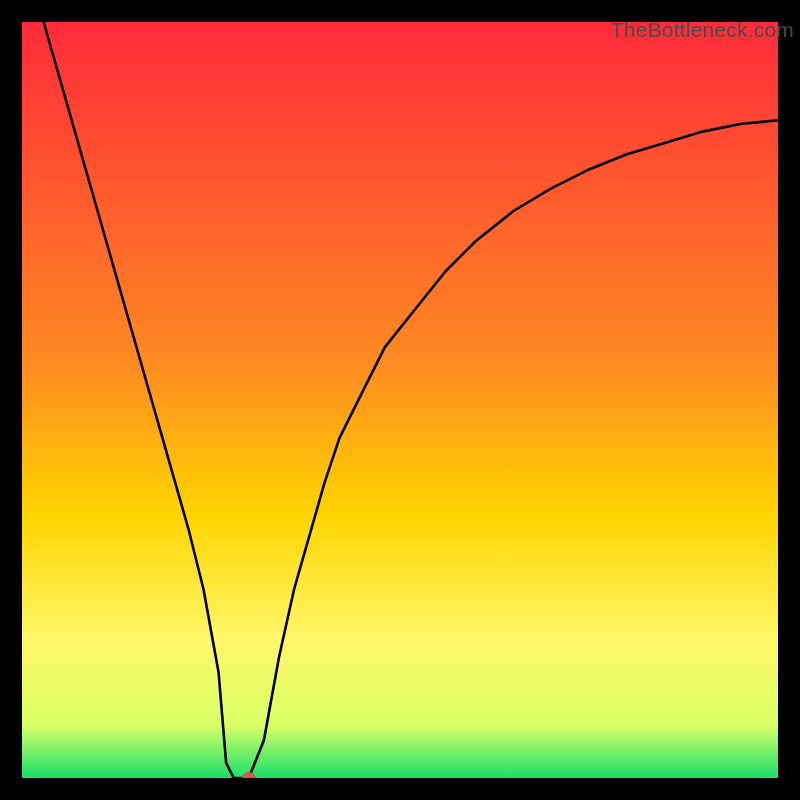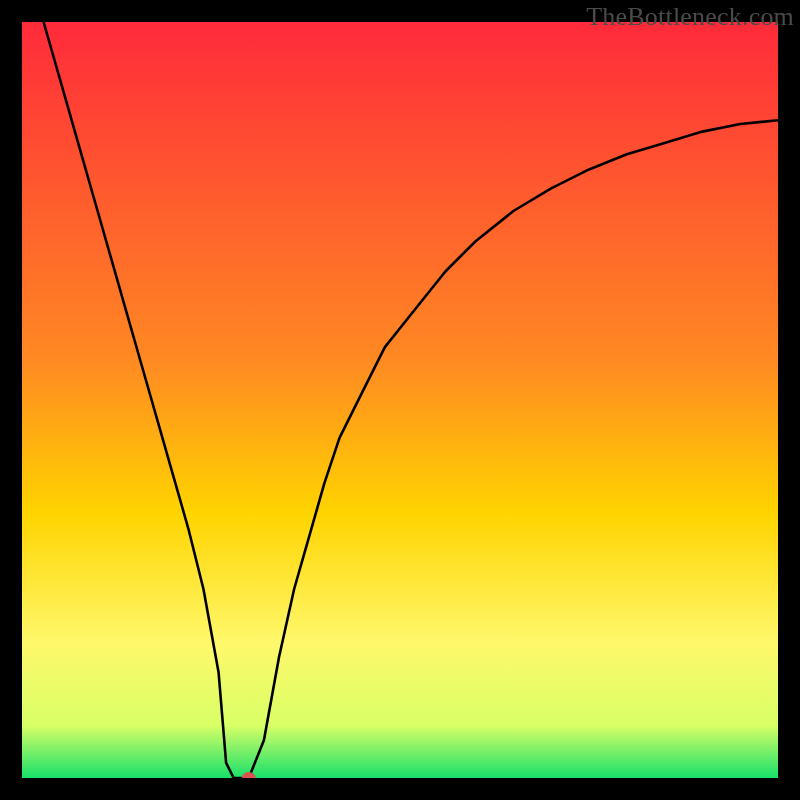--- a/index.html
+++ b/index.html
@@ -22,27 +22,27 @@
   }
   .plot-area {
     position: absolute;
     left: 0;
     top: 0;
     width: 756px;
     height: 756px;
   }
   .watermark {
     position: absolute;
-    top: 2px;
+    top: 18px;
     right: 6px;
     color: #4b4b4b;
-    font-size: 26px;
+    font-size: 21px;
     font-weight: 500;
     letter-spacing: 0.2px;
-    font-family: Liberation Serif, serif;
+    font-family: Liberation Sans, sans-serif;
   }
   svg {
     display: block;
   }
 </style>
 </head>
 <body>
 
 <div class="frame">
   <svg class="plot-area" viewBox="0 0 756 756" width="756" height="756" preserveAspectRatio="none">

